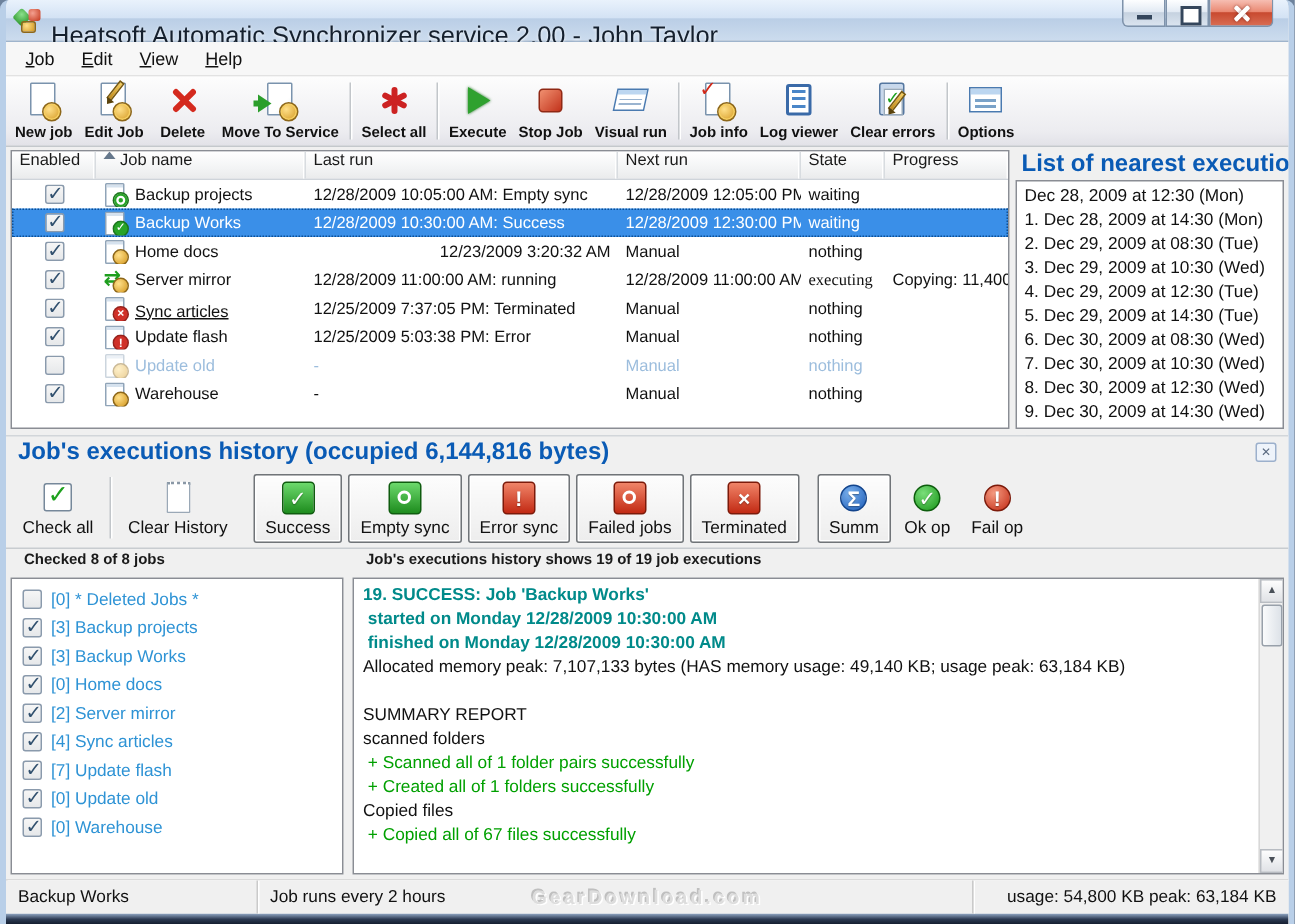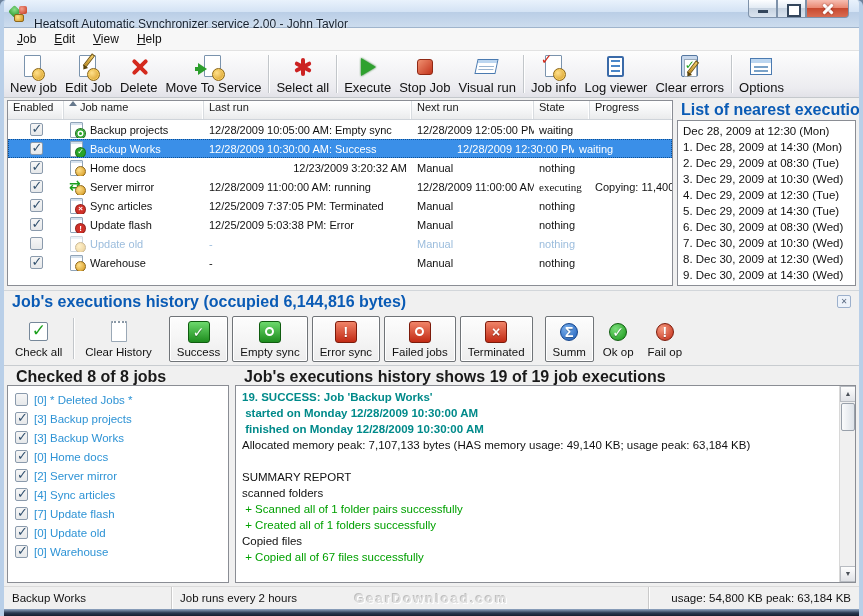--- a/index.html
+++ b/index.html
@@ -11,21 +11,21 @@
     border-left:4px solid #b9cfe8; border-right:4px solid #b9cfe8; }
 
   
   .titlebar{ flex:none; height:28px; display:flex; align-items:center; padding:0 6px;
     background:linear-gradient(#e9f2fc 0%,#d3e2f4 45%,#bacee6 46%,#ccdcee 100%);
     border-bottom:1px solid #9fb4cc; }
   .appicon{ width:18px; height:16px; position:relative; margin-right:6px; flex:none; }
   .appicon .a1{ position:absolute; left:0; top:1px; width:9px; height:9px; background:radial-gradient(circle at 35% 35%,#8be08b,#1f8c1f); border-radius:2px; transform:rotate(45deg); }
   .appicon .a2{ position:absolute; right:1px; top:0; width:8px; height:8px; background:radial-gradient(circle at 35% 35%,#f4a090,#c23418); border-radius:2px; }
   .appicon .a3{ position:absolute; left:4px; bottom:0; width:10px; height:8px; background:radial-gradient(circle at 35% 35%,#ffe08a,#d2951c); border:1px solid #8d671a; border-radius:2px; }
-  .wtitle{ font-size:12px; color:#15202e; text-shadow:0 1px 2px rgba(255,255,255,.9); white-space:nowrap;margin-top:20px; }
+  .wtitle{ font-size:17px; color:#15202e; text-shadow:0 1px 2px rgba(255,255,255,.9); white-space:nowrap;margin-top:20px; }
   .winbtns{ position:absolute; top:0; right:10px; display:flex; }
   .wbtn{ width:29px; height:18px; border:1px solid #7e92aa; border-top:none; position:relative;
     background:linear-gradient(#fdfeff,#e3ebf4 45%,#c6d2e0 50%,#dae4ef); cursor:default; }
   .wbtn.min{ border-radius:0 0 0 4px; }
   .wbtn.min::after{ content:""; position:absolute; left:9px; bottom:4px; width:10px; height:3px; background:#34465c; }
   .wbtn.max::after{ content:""; position:absolute; left:9px; top:4px; width:10px; height:9px; border:2px solid #34465c; background:#fff; }
   .wbtn.close{ width:43px; border-radius:0 0 4px 0;
     background:linear-gradient(#f6beb2,#ea8a74 45%,#c84a30 50%,#d96c52); }
   .wbtn.close::before,.wbtn.close::after{ content:""; position:absolute; left:50%; top:50%; width:13px; height:3px;
     background:#fff; box-shadow:0 0 2px rgba(90,10,0,.6); border-radius:1px; }
@@ -34,21 +34,21 @@
 
   
   .menubar{ flex:none; height:23px; background:#f7f7f7; border-bottom:1px solid #e2e2e2; display:flex; align-items:center; padding-left:4px; }
   .menu-item{ font-size:12px; color:#111; padding:3px 9px; cursor:default; }
   .menu-item u{ text-decoration:underline; }
 
   
   .toolbar{ flex:none; height:47px; background:linear-gradient(#fdfdfd,#ececf0 80%,#e2e2e8);
     border-bottom:1px solid #c4c8cc; display:flex; align-items:stretch; padding:1px 2px; }
   .tb-item{ display:flex; flex-direction:column; align-items:center; justify-content:flex-start; padding:2px 4px; min-width:44px; cursor:default; }
-  .tb-label{ font-size:13px; color:#111; white-space:nowrap; margin-top:auto; }
+  .tb-label{ font-size:10px; color:#111; white-space:nowrap; margin-top:auto;font-weight:bold; }
   .tb-sep{ width:1px; background:#c2c6ca; margin:3px 3px; box-shadow:1px 0 0 #fff; }
 
   .tbicon{ width:30px; height:26px; position:relative; flex:none; }
   .paperbase::before{ content:""; position:absolute; left:6px; top:1px; width:15px; height:20px;
     background:linear-gradient(135deg,#ffffff 65%,#e4ecf4); border:1px solid #7a93ad; border-radius:1px; }
   .gearbadge::after{ content:""; position:absolute; right:3px; bottom:-1px; width:11px; height:11px;
     background:radial-gradient(circle at 35% 35%,#ffe08a,#d2951c); border:1px solid #8d671a; border-radius:50%;
     box-shadow:inset 0 0 0 1px #f6cf62; }
   .bluebox{ background:#dcebfb; border:1px solid #88b0dc; border-radius:2px; }
   .tbicon i{ position:absolute; display:block; }
@@ -143,21 +143,21 @@
   .g.ring{ width:9px; height:9px; border:2px solid #fff; border-radius:50%; }
   .ic2 .cbbig{ position:absolute; left:2px; top:2px; width:19px; height:19px; background:#fff; border:1px solid #76889a; border-radius:2px; }
   .ic2 .cbbig::after{ content:"✓"; position:absolute; left:2px; top:-3px; font-size:17px; font-weight:bold; color:#1ea11e; }
   .ic2 .notepad{ position:absolute; left:4px; top:1px; width:16px; height:21px; background:#fff; border:1px solid #9aa8b6; border-top:2px dotted #8a98a6; border-radius:1px; }
 
   
   .lower{ flex:1; display:flex; gap:6px; padding:2px 3px 3px 3px; min-height:0; }
   .panelcol{ display:flex; flex-direction:column; min-height:0; }
   .left-col{ width:222px; flex:none; }
   .right-col{ flex:1; }
-  .panel-title{ flex:none; height:17px; font-size:16px; font-weight:bold; color:#1a1a1a; padding-left:9px; white-space:nowrap; overflow:hidden; }
+  .panel-title{ flex:none; height:17px; font-size:10px; font-weight:bold; color:#1a1a1a; padding-left:9px; white-space:nowrap; overflow:hidden; }
   .whitebox{ flex:1; background:#fff; border:1px solid #8a8d94; overflow:hidden; position:relative; }
   .chk-list{ padding:4px 0; }
   .chk-item{ display:flex; align-items:center; gap:6px; height:19px; padding-left:7px; font-size:11.5px; color:#2e93d5; white-space:nowrap; }
   .hist-text{ position:absolute; inset:0; right:17px; padding:3px 6px; overflow:hidden; }
   .hline{ min-height:16px; line-height:16px; font-size:11.5px; color:#111; white-space:pre-wrap; }
   .hline.teal{ color:#008a8a; font-weight:bold; }
   .hline.green{ color:#00a000; }
   .vscroll{ position:absolute; top:0; right:0; bottom:0; width:16px; background:#f0f0f0; border-left:1px solid #d8d8d8; }
   .varrow{ position:absolute; left:0; width:16px; height:16px; background:linear-gradient(#fdfdfd,#e0e2e6); border:1px solid #b8bcc2;
     color:#4a5058; font-size:7px; text-align:center; line-height:14px; }
@@ -318,21 +318,21 @@
           </div>
           <div class="trow selected">
             <div class="td center" style="width: 56px;">
               <span class="cb13 checked"></span>
             </div>
             <div class="td" style="width: 140px; display: flex; align-items: center;">
               <span class="rowico b-success"></span>
               <span>Backup Works</span>
             </div>
             <div class="td" style="width: 208px;">12/28/2009 10:30:00 AM: Success</div>
-            <div class="td" style="width: 122px; margin-left: 40px;">12/28/2009 12:30:00 PM</div>
+            <div class="td" style="width: 122px;">12/28/2009 12:30:00 PM</div>
             <div class="td" style="width: 56px;">waiting</div>
             <div class="td" style="flex: 1 1 0%;"></div>
           </div>
           <div class="trow">
             <div class="td center" style="width: 56px;">
               <span class="cb13 checked"></span>
             </div>
             <div class="td" style="width: 140px; display: flex; align-items: center;">
               <span class="rowico b-gear"></span>
               <span>Home docs</span>
@@ -352,21 +352,21 @@
             </div>
             <div class="td" style="width: 208px;">12/28/2009 11:00:00 AM: running</div>
             <div class="td" style="width: 122px;">12/28/2009 11:00:00 AM</div>
             <div class="td" style="width: 56px; font-family: Liberation Serif, serif;">executing</div>
             <div class="td" style="flex: 1 1 0%;">Copying: 11,400</div>
           </div>
           <div class="trow">
             <div class="td center" style="width: 56px;">
               <span class="cb13 checked"></span>
             </div>
-            <div class="td" style="width: 140px; display: flex; align-items: center;">
+            <div class="td" style="width: 140px; display: flex; align-items: flex-end; text-decoration: underline;">
               <span class="rowico b-error"></span>
               <span>Sync articles</span>
             </div>
             <div class="td" style="width: 208px;">12/25/2009 7:37:05 PM: Terminated</div>
             <div class="td" style="width: 122px;">Manual</div>
             <div class="td" style="width: 56px;">nothing</div>
             <div class="td" style="flex: 1 1 0%;"></div>
           </div>
           <div class="trow">
             <div class="td center" style="width: 56px;">

